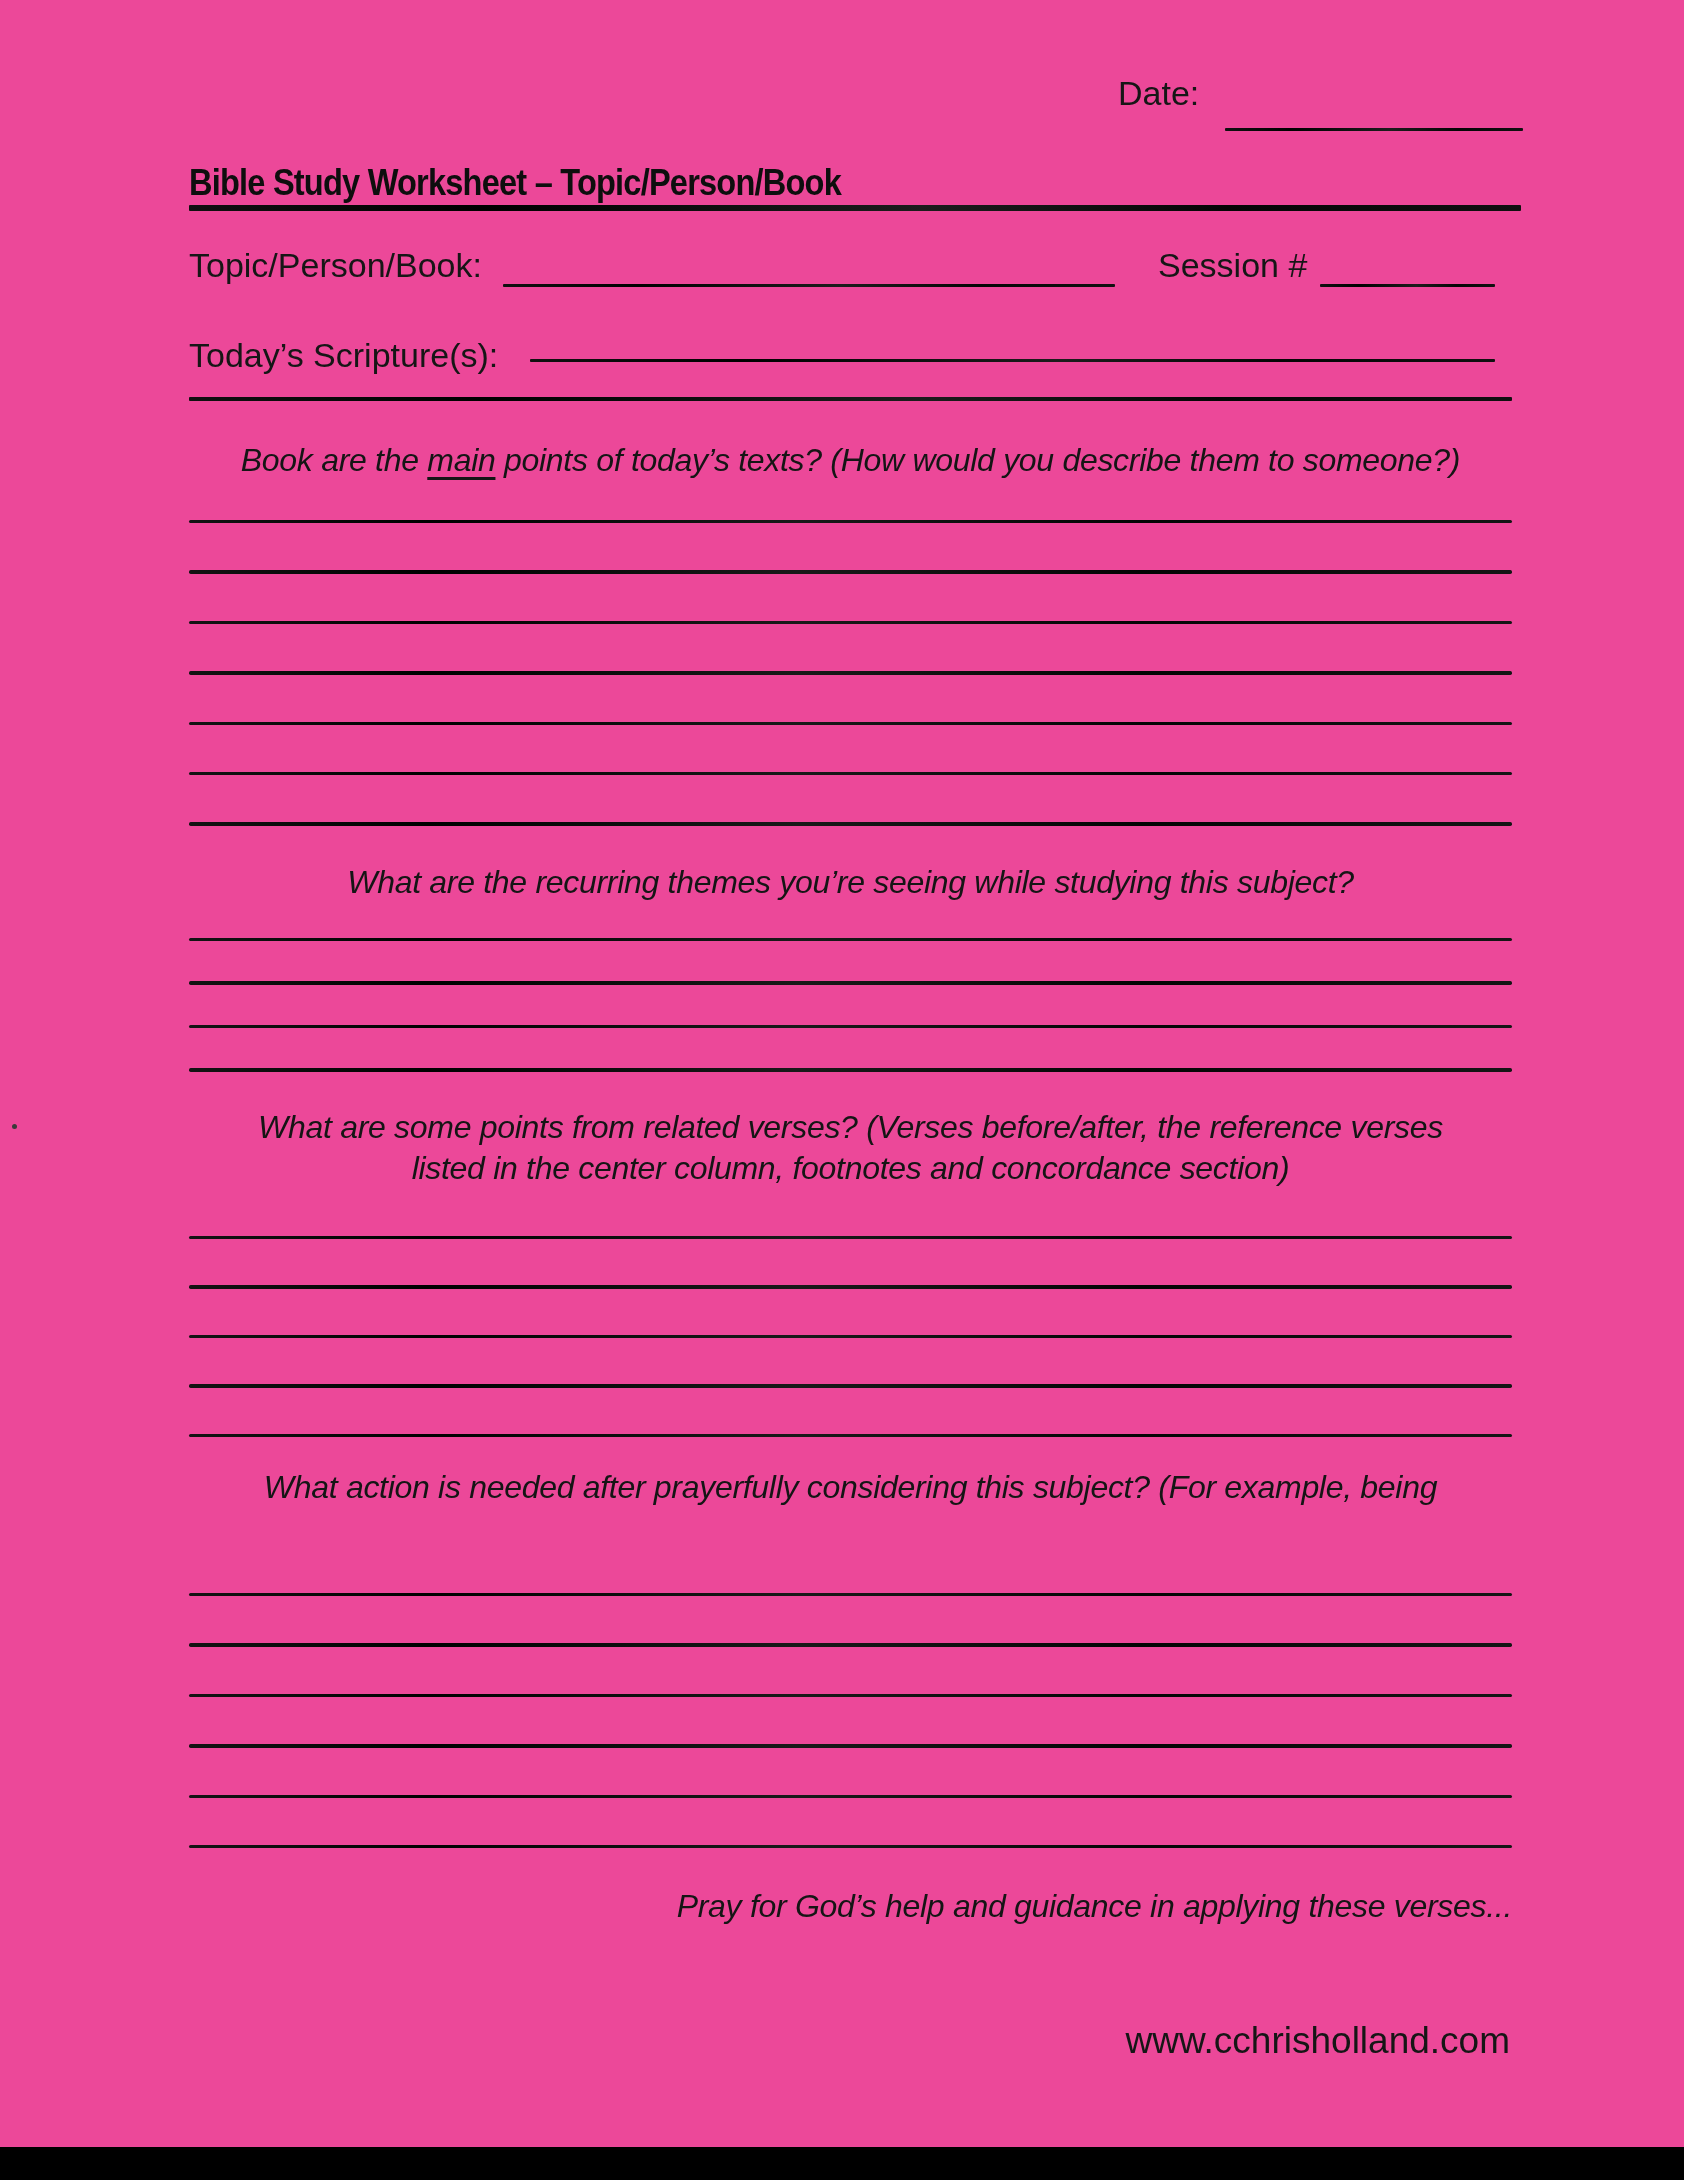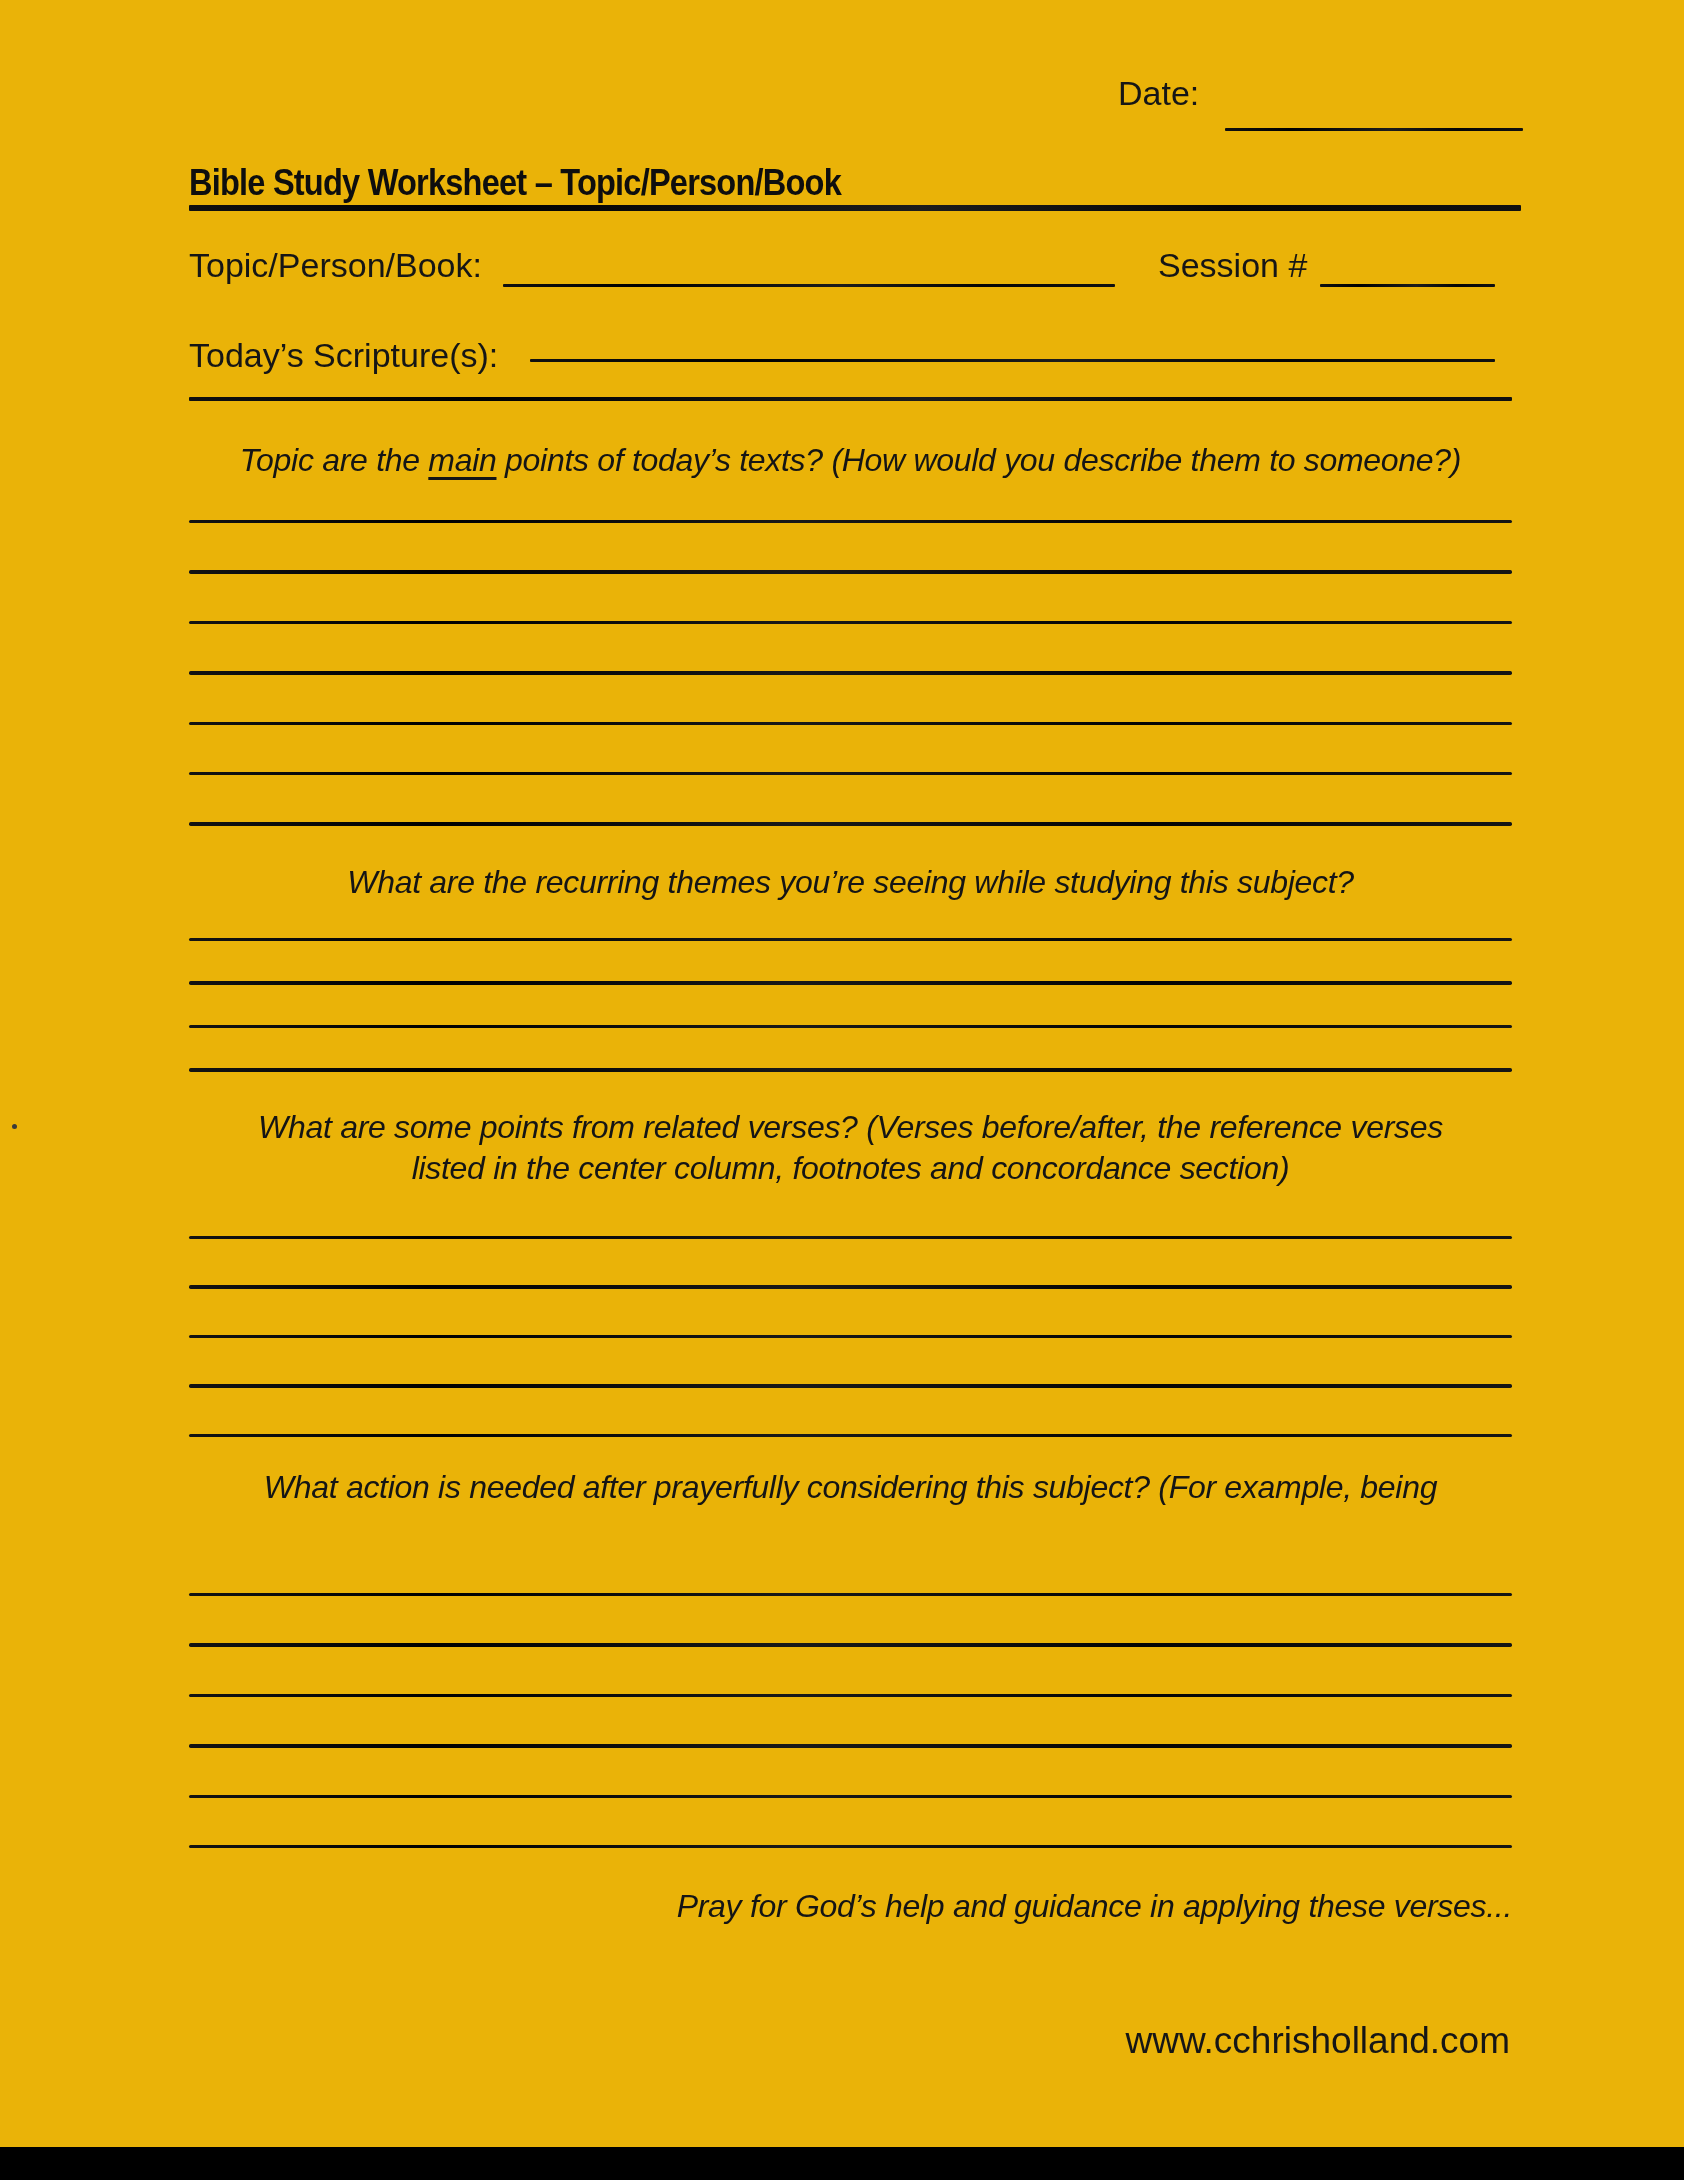--- a/index.html
+++ b/index.html
@@ -3,21 +3,21 @@
 <meta charset="utf-8">
 <style>
   html,body{margin:0;padding:0;}
   body{
     width:1685px;height:2181px;
     background:#ffffff;
     font-family:"Liberation Sans", sans-serif;
     color:#141414;
     -webkit-font-smoothing:antialiased;
   }
-  .page{position:relative;width:1685px;height:2181px;background:#eab308;overflow:hidden;}
+  .page{position:relative;width:1685px;height:2181px;background:#ec4899;overflow:hidden;}
 
   .abs{position:absolute;}
   .label{font-size:34px;line-height:1.1;color:#161616;}
   .rule-line{background:linear-gradient(90deg,#101010 0%,#000 22%,#1c1c1c 55%,#050505 78%,#101010 100%);border-radius:0.9px;}
 
   .title{
     font-size:37px;font-weight:700;letter-spacing:-0.9px;white-space:nowrap;
     transform:scaleX(.88);transform-origin:0 50%;color:#0e0e0e;
   }
 
@@ -60,21 +60,21 @@
   <div class="abs label" style="left:189px;top:247px;">Topic/Person/Book:</div>
   <div class="abs rule-line" style="left:503px;top:284px;width:612px;height:3.4px;"></div>
   <div class="abs label" style="left:1158px;top:247px;">Session #</div>
   <div class="abs rule-line" style="left:1320px;top:284px;width:175px;height:3.4px;"></div>
 
   <div class="abs label" style="left:189px;top:337px;">Today’s Scripture(s):</div>
   <div class="abs rule-line" style="left:530px;top:359px;width:965px;height:3.4px;"></div>
 
   <div class="abs rule-line" style="left:189px;top:397px;width:1323px;height:4.3px;"></div>
 
-  <div class="abs col question" style="top:440px;"><span>Topic are the </span><span class="u">main</span><span> points of today’s texts? (How would you describe them to someone?)</span></div>
+  <div class="abs col question" style="top:440px;"><span>Book are the </span><span class="u">main</span><span> points of today’s texts? (How would you describe them to someone?)</span></div>
   <div class="abs col rules" style="top:520px;">
       <div class="rule"></div>
       <div class="rule"></div>
       <div class="rule"></div>
       <div class="rule"></div>
       <div class="rule"></div>
       <div class="rule"></div>
       <div class="rule"></div>
     </div>
 

